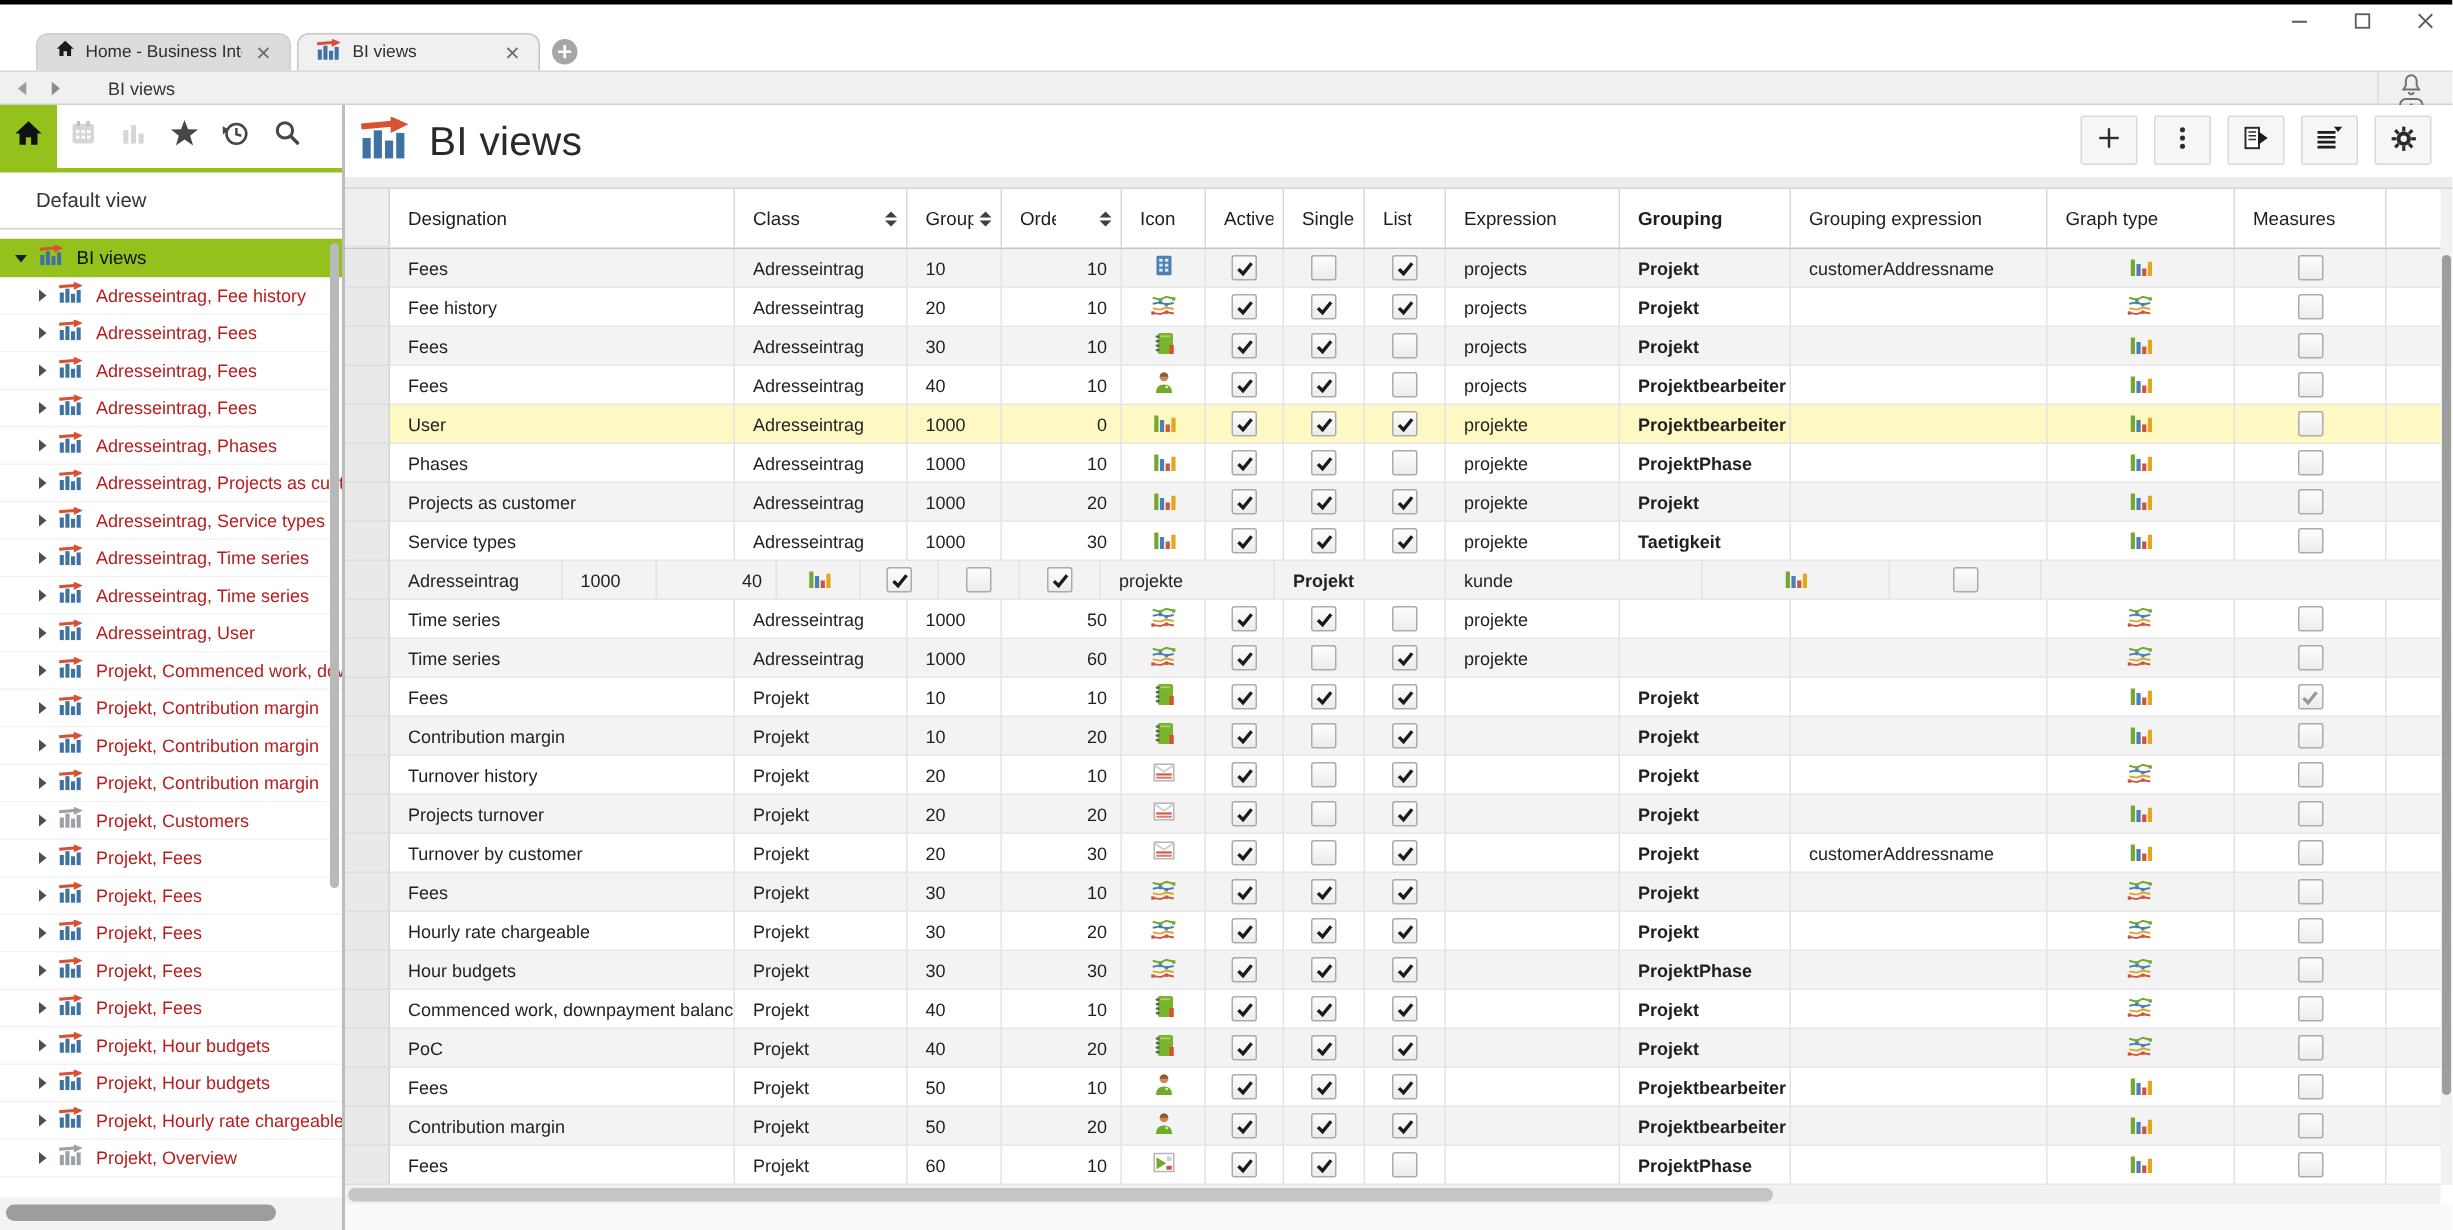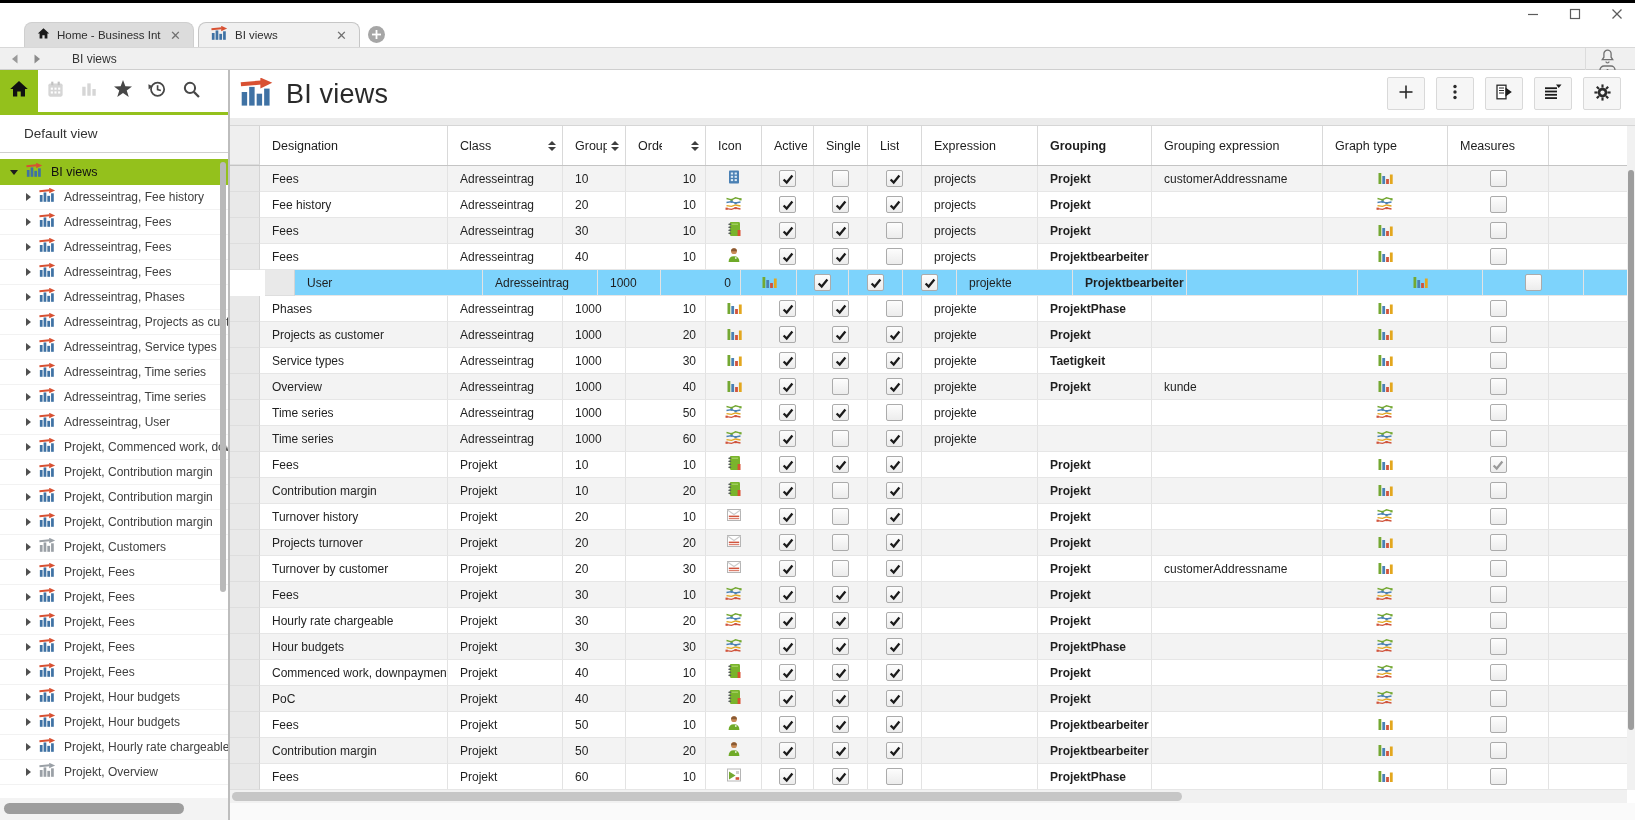--- a/index.html
+++ b/index.html
@@ -47,21 +47,21 @@
   .sbtab.active { background:#94c11c; }
   .sbtab.plain { width:34px; }
   .sbtitle { height:38px; line-height:38px; padding-left:24px; font-size:13.5px; color:#333;
     border-bottom:1px solid #cfcfcf; background:#fff; }
   .tree { position:absolute; left:0; top:89px; width:228px; bottom:22px; overflow:hidden; }
   .troot { height:26px; display:flex; align-items:center; gap:8px; padding-left:10px;
     background:#94c11c; cursor:pointer; }
   .troot .lbl { font-size:12.5px; color:#111; }
   .titem { height:25px; display:flex; align-items:center; gap:8px; padding-left:26px;
     border-bottom:1px solid #f2f2f2; background:#fff; cursor:pointer; white-space:nowrap; overflow:hidden; }
-  .titem .lbl { font-size:12px; color:#404040; overflow:hidden; white-space:nowrap; }
+  .titem .lbl { font-size:12px; color:#b91c1c; overflow:hidden; white-space:nowrap; }
   .arr-r { width:0; height:0; border-top:4px solid transparent; border-bottom:4px solid transparent;
     border-left:5px solid #4f4f4f; flex:0 0 auto; }
   .arr-d { width:0; height:0; border-left:4.5px solid transparent; border-right:4.5px solid transparent;
     border-top:5.5px solid #1d1d1d; flex:0 0 auto; }
   .treeicon { flex:0 0 auto; }
   .sb-vscroll { position:absolute; right:2px; top:92px; width:6px; height:430px; border-radius:3px; background:#b9b9b9; cursor:pointer; }
   .sb-hscroll { position:absolute; left:0; bottom:0; width:228px; height:22px; background:#f3f3f3; padding:5px 4px; }
   .sb-hscroll .thumb { width:180px; height:11px; border-radius:6px; background:#9d9d9d; cursor:pointer; }
 
   
@@ -79,30 +79,30 @@
     padding:0 6px 0 12px; overflow:hidden; cursor:pointer; }
   .hcell .hlabel { white-space:nowrap; overflow:hidden; }
   .hcell .sort { margin-left:auto; padding-left:4px; }
   .sort i { display:block; width:0; height:0; border-left:4px solid transparent; border-right:4px solid transparent; }
   .sort .up { border-bottom:4.5px solid #3f3f3f; margin-bottom:2px; }
   .sort .dn { border-top:4.5px solid #3f3f3f; }
 
   .tbody { }
   .trow { display:flex; height:26px; background:#fff; }
   .trow.odd { background:#f3f3f3; }
-  .trow.hl { background:#7dd3fc;margin-left:35px; }
+  .trow.hl { background:#fef9c3; }
   .cell { height:26px; display:flex; align-items:center; border-right:1px solid #e3e3e3;
     border-bottom:1px solid #e6e6e6; font-size:12px; color:#1f1f1f; overflow:hidden; }
   .cell.txt { padding-left:12px; white-space:nowrap; }
   .cell.num-l { padding-left:12px; }
   .cell.num-r { justify-content:flex-end; padding-right:9px; }
   .cell.ctr { justify-content:center; }
   .c-handle { width:30px; background:#e9e9e9; border-right:1px solid #d4d4d4; border-bottom:1px solid #dedede; }
   .hcell.c-handle { background:#efefef; }
-  .c-designation { width:188px; } .c-class { width:115px; } .c-group { width:63px; }
+  .c-designation { width:230px; } .c-class { width:115px; } .c-group { width:63px; }
   .c-order { width:80px; } .c-icon { width:56px; } .c-active { width:52px; }
   .c-single { width:54px; } .c-list { width:54px; } .c-expression { width:116px; }
   .c-grouping { width:114px;font-weight:bold; } .c-grouping_expression { width:171px; }
   .c-graph_type { width:125px; } .c-measures { width:101px; }
   .c-filler { flex:1; border-right:none; }
   .hcell.c-order .hlabel { max-width:24px; }
 
   
   .cb { width:17px; height:17px; border:1px solid #ababab; border-radius:2px;
     background:linear-gradient(#fdfdfd,#ececec); display:flex; align-items:center; justify-content:center; cursor:pointer; }
@@ -1128,21 +1128,20 @@
     <rect x="12.9" y="5.5" width="2.8" height="9.5" fill="#e3a71e"></rect>
                 </svg></span>
             </div>
     <div class="cell ctr c-measures">
               <span class="cb"></span>
             </div>
     <div class="cell c-filler"></div>
   </div>
           <div class="trow odd">
     <div class="cell c-handle"></div>
-    <div class="cell txt c-designation">Overview</div>
     <div class="cell txt c-class">Adresseintrag</div>
     <div class="cell num-l c-group">1000</div>
     <div class="cell num-r c-order">40</div>
     <div class="cell ctr c-icon">
               <span><svg width="16" height="16">
                   <rect x="1.5" y="4" width="2.8" height="11" fill="#74a832"></rect>
     <rect x="5.3" y="7" width="2.8" height="8" fill="#4a80b4"></rect>
     <rect x="9.1" y="10" width="2.8" height="5" fill="#d0543c"></rect>
     <rect x="12.9" y="5.5" width="2.8" height="9.5" fill="#e3a71e"></rect>
                 </svg></span>

